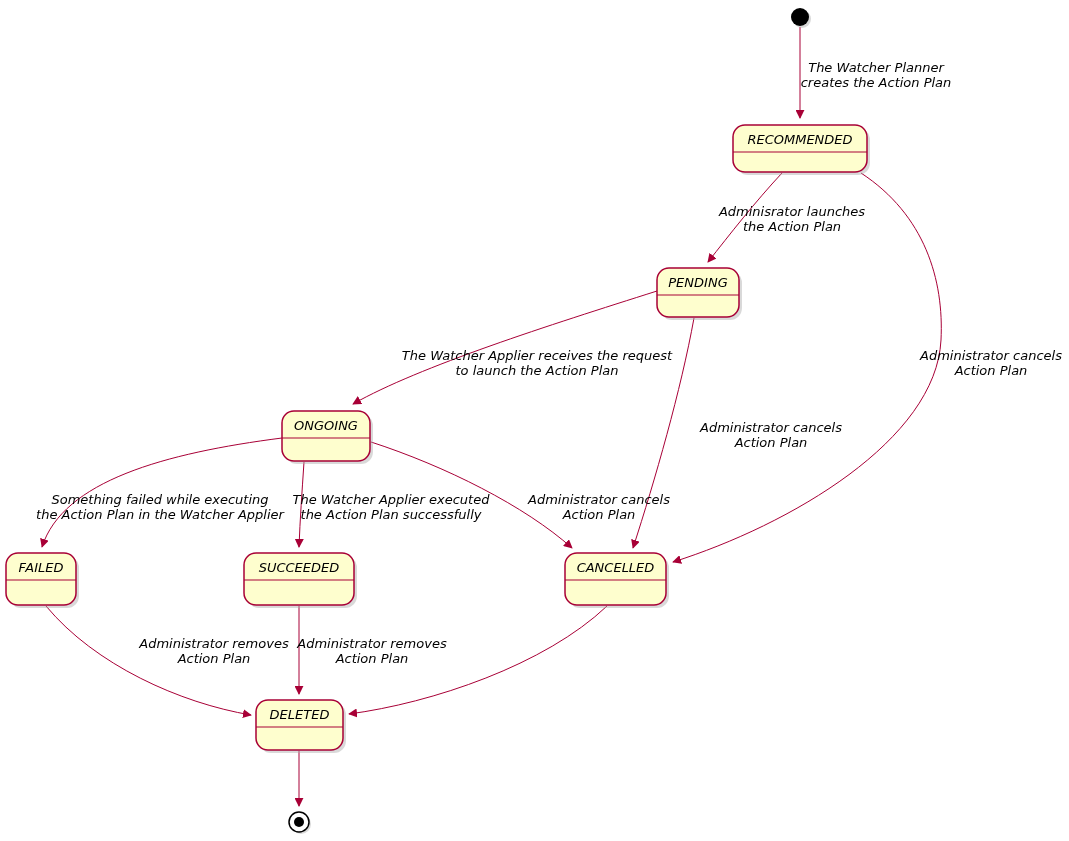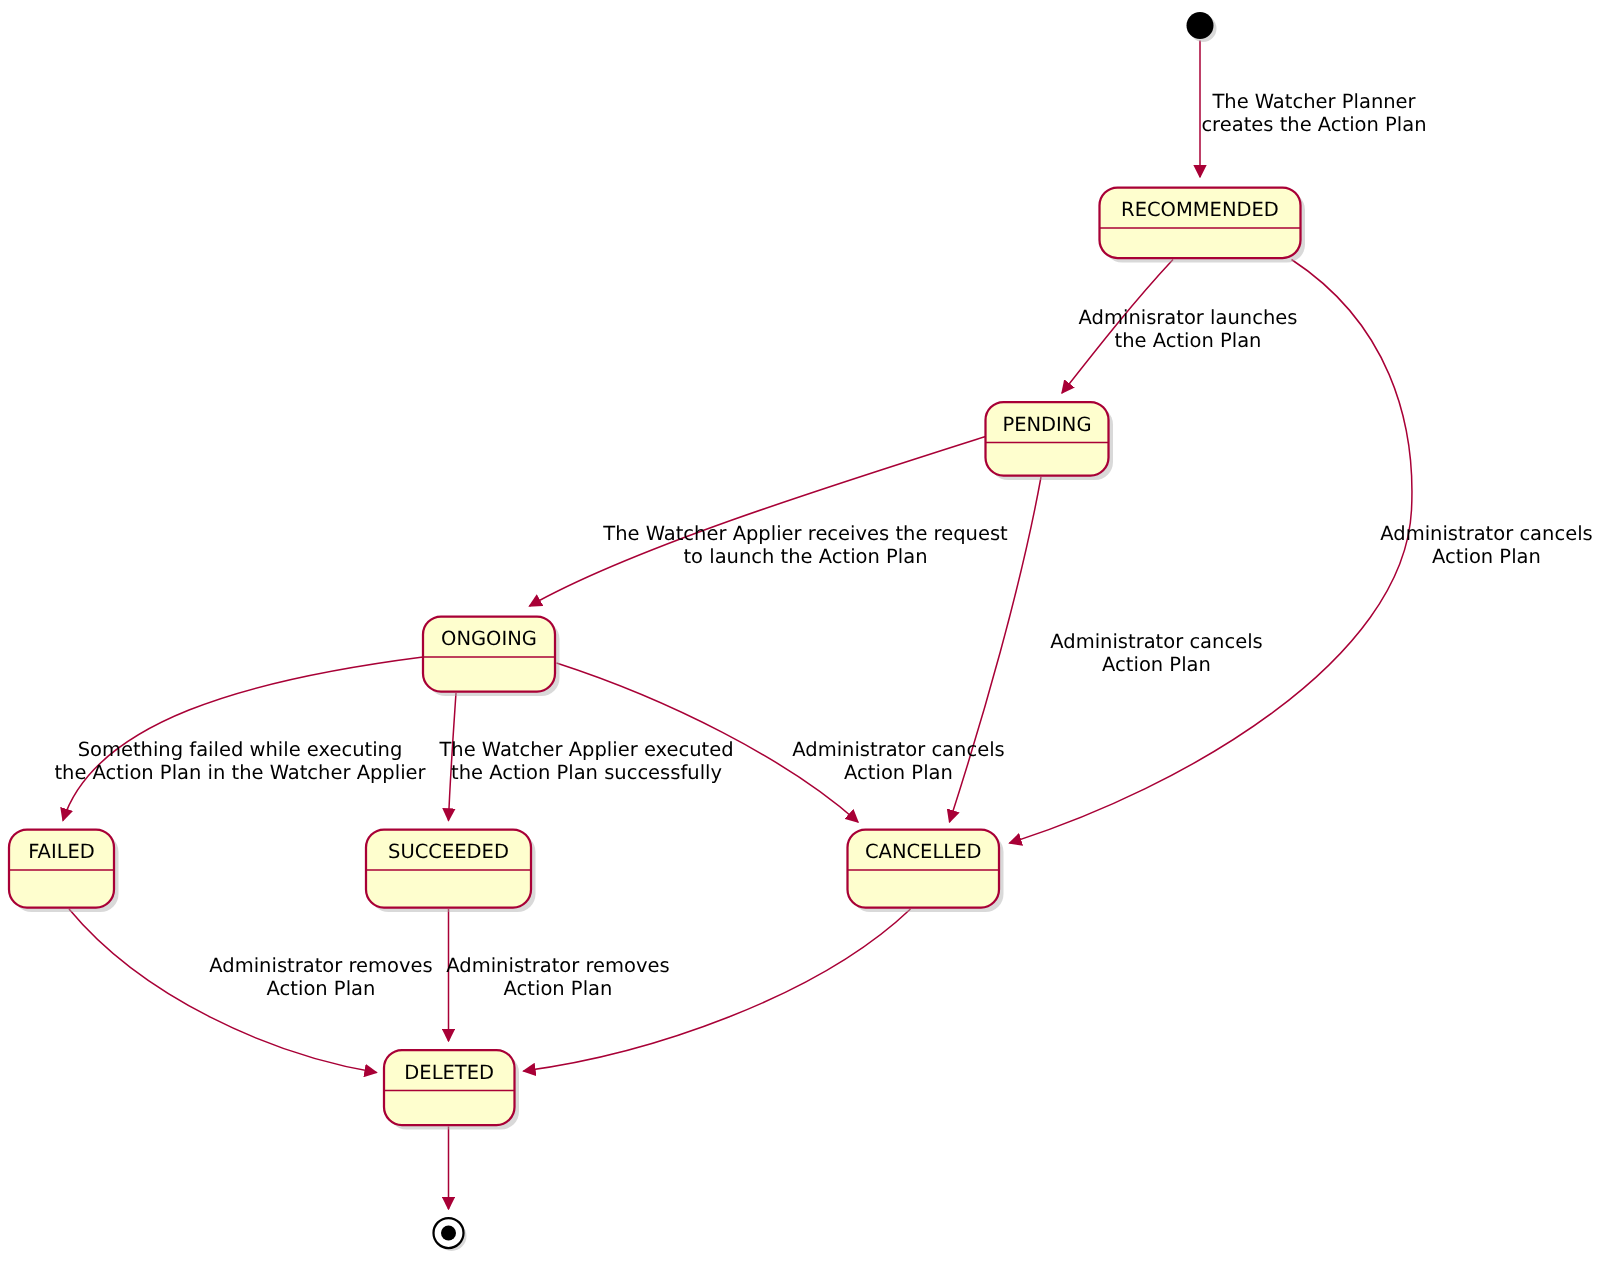--- a/index.html
+++ b/index.html
@@ -7,20 +7,21 @@
     padding: 0;
     background: #ffffff;
     font-family: "DejaVu Sans", sans-serif;
   }
   #canvas {
     position: relative;
     width: 1069px;
     height: 841px;
     background: #ffffff;
     overflow: hidden;
+    font-style: italic;
   }
   svg text {
     font-family: "DejaVu Sans", sans-serif;
     font-size: 13px;
     fill: #000000;
   }
   svg text.state-label {
     font-size: 13px;
   }
   svg text.edge-label {

